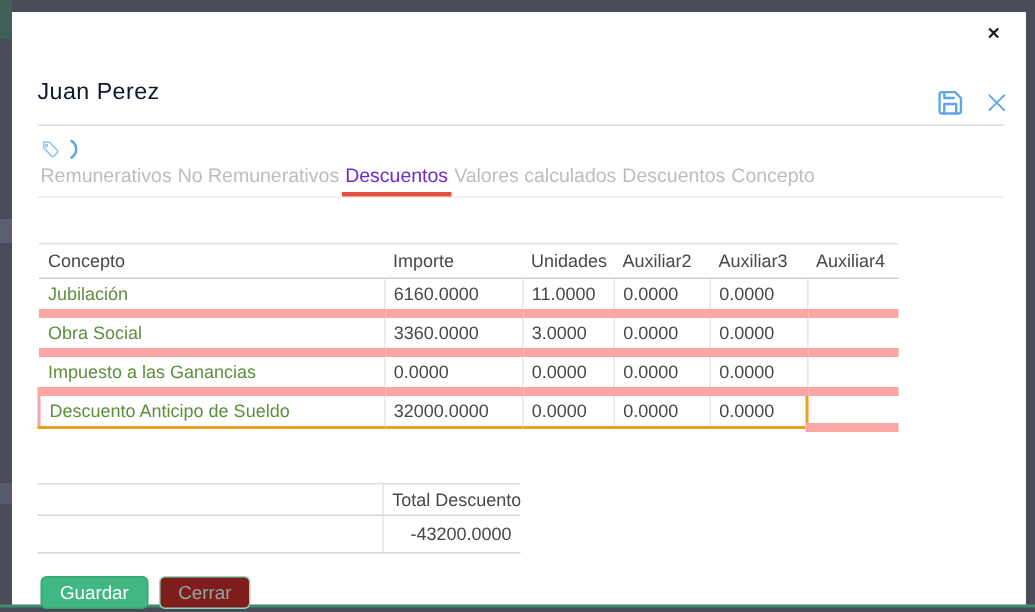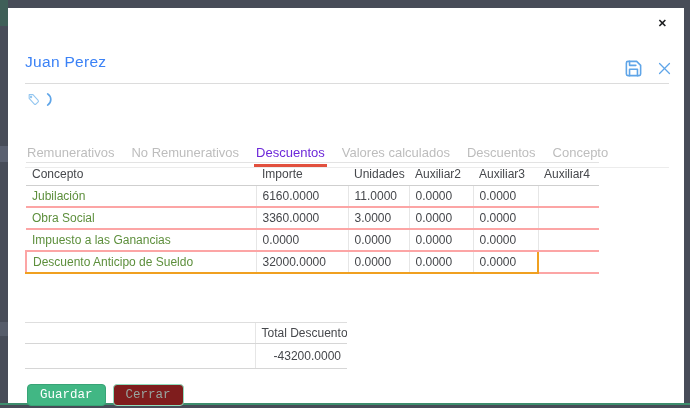--- a/index.html
+++ b/index.html
@@ -17,70 +17,69 @@
 
   .modal { position:absolute; left:8px; top:8px; width:676px; height:395px; background:#ffffff; }
 
   .outer-close {
     position:absolute; top:10px; right:17px;
     font-size:11px; font-weight:700; color:#1b1c1e; cursor:pointer; line-height:1;
   }
 
   .modal-title {
     position:absolute; left:17px; top:45px;
-    font-size:15.5px; font-weight:400; color:#3b82f6; letter-spacing:.3px;
+    font-size:15.5px; font-weight:400; color:#0f172a; letter-spacing:.3px;
   }
 
   .header-actions { position:absolute; top:51px; right:11px; display:flex; gap:13px; align-items:center; }
   .icon-btn { display:inline-flex; cursor:pointer; }
 
   .title-divider { position:absolute; top:75px; left:17px; right:15px; height:1px; background:#dcdcdc; }
 
   .mini-icons { position:absolute; top:84px; left:19px; display:flex; gap:6px; align-items:center; height:14px; }
 
   .tabs {
     position:absolute; top:98px; left:17px; right:15px;
-    display:flex; gap:13px; align-items:flex-end;
+    display:flex; align-items:flex-end;
     border-bottom:1px solid #ececec;
-    margin-top:36px;
   }
   .tab { font-size:13px; color:#bdbdbd; padding:3px 2px 7px; cursor:pointer; white-space:nowrap; }
   .tab.active { color:#6d28d9; padding-bottom:4px; border-bottom:3px solid #e2503e; }
 
   table { border-collapse:collapse; table-layout:fixed; }
   .main-table { position:absolute; top:154px; left:17px; width:573px; font-size:12px; color:#45474b; }
   .main-table th {
     text-align:left; font-weight:400; color:#46484c;
     padding:4px 6px; height:22px;
     border-top:1px solid #e3e3e3; border-bottom:1px solid #cfcfcf;
     overflow:hidden; white-space:nowrap;
   }
   .main-table td {
     padding:3px 6px; height:19px;
-    border-bottom:2px solid #fca5a5;
+    border-bottom:6px solid #fca5a5;
     overflow:hidden; white-space:nowrap; cursor:default;
   }
   .main-table td + td { border-left:1px solid #e6e6e6; }
   .concept-cell { color:#5d8f3c; cursor:pointer; }
   tr.highlight td.hl { border-top:2px solid #f0a020; border-bottom:2px solid #f0a020; }
   tr.highlight td.hl-first { border-left:2px solid #fca5a5; }
   tr.highlight td.hl-last { border-right:2px solid #f0a020; }
 
   .totals-table { position:absolute; top:314px; left:17px; width:322px; font-size:12px; color:#45474b; }
   .totals-table td { overflow:hidden; white-space:nowrap; }
   .totals-table .t-head td {
     padding:3px 6px; height:18px;
     border-top:1px solid #dedede; border-bottom:1px solid #d6d6d6;
     color:#46484c;
   }
   .totals-table .t-val td { padding:5px 6px; height:23px; border-bottom:1px solid #d6d6d6;text-align:right; }
   .totals-table td + td { border-left:1px solid #e6e6e6; }
 
   .footer { position:absolute; top:376px; left:19px; display:flex; gap:7px; }
-  .btn { font-family:Liberation Mono, monospace; font-size:12.5px; border-radius:4px; padding:4px 12px; height:22px; line-height:13px; cursor:pointer; }
+  .btn { font-family:Liberation Sans, sans-serif; font-size:12.5px; border-radius:4px; padding:4px 12px; height:22px; line-height:13px; cursor:pointer; }
   .btn-primary { background:#41b784; border:1px solid #38a476; color:#ffffff; }
   .btn-secondary { background:#7f1d1d; border:1px solid #8fdcbc; color:#97a6a0; }
 </style>
 </head>
 <body>
 
 <div class="bg-patch-topleft"></div>
 <div class="bg-patch-left1"></div>
 <div class="bg-patch-left2"></div>
 <div class="bottom-green-line"></div>

